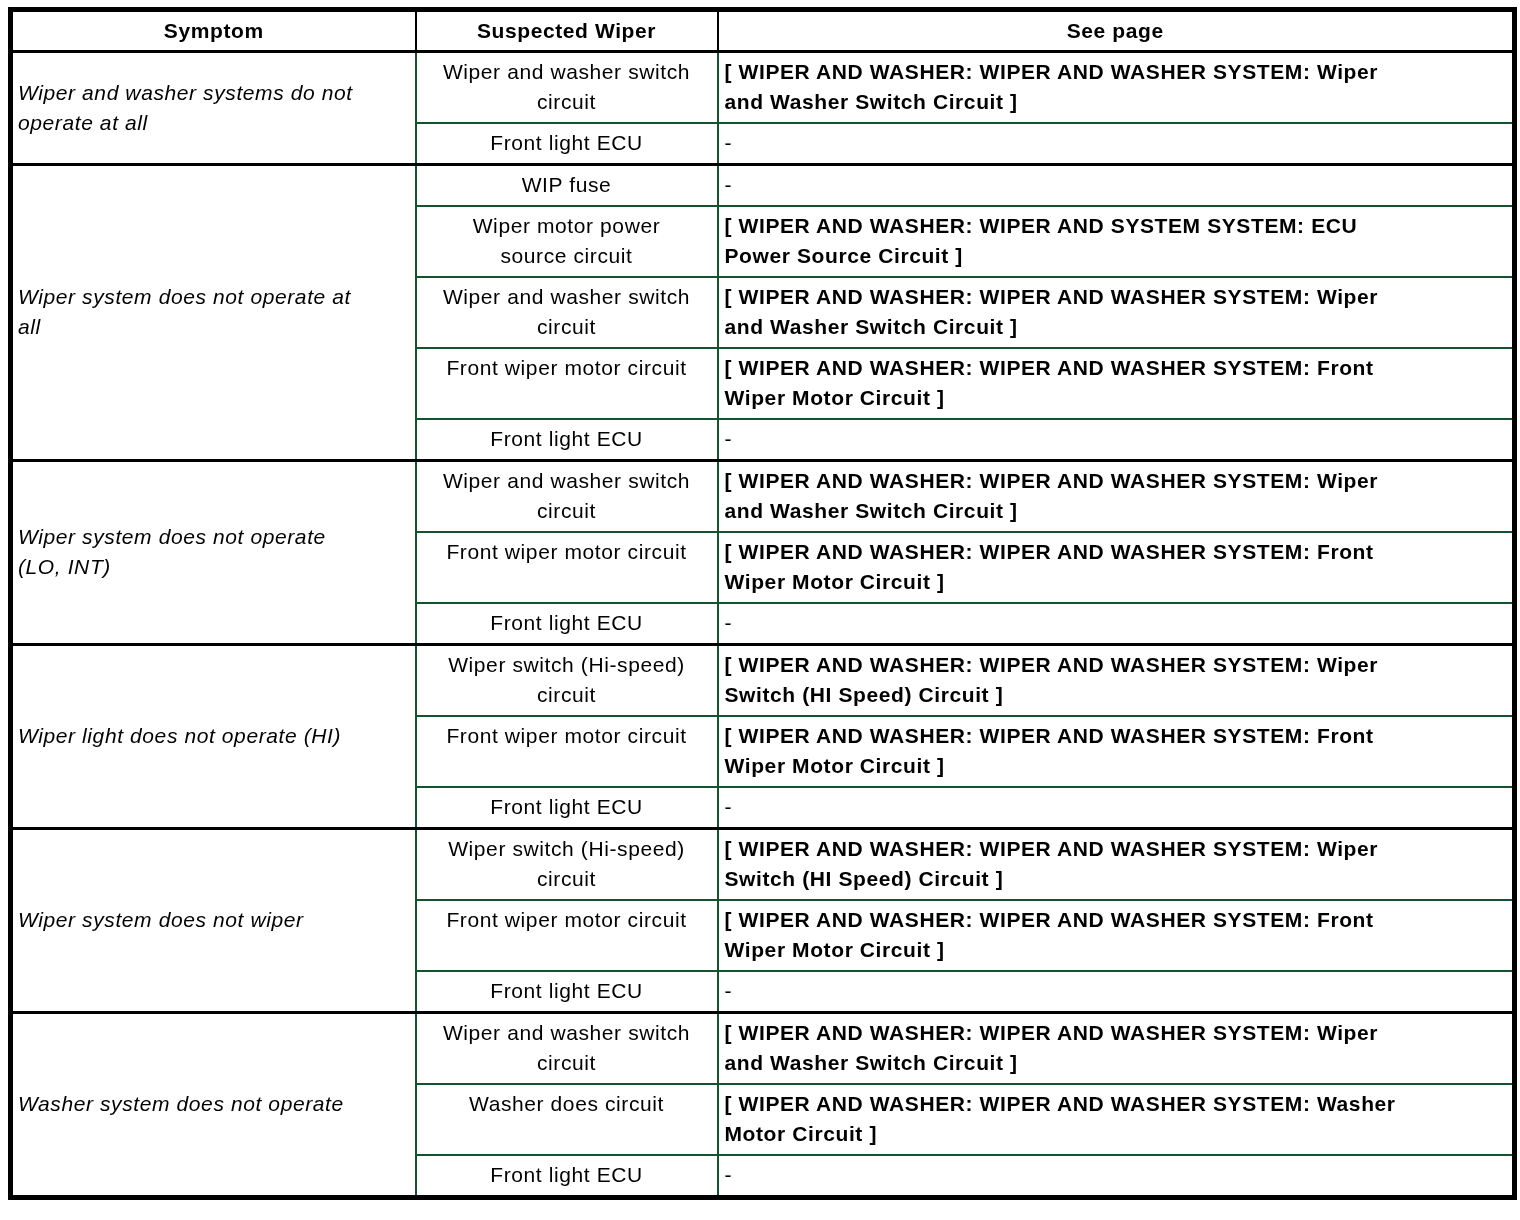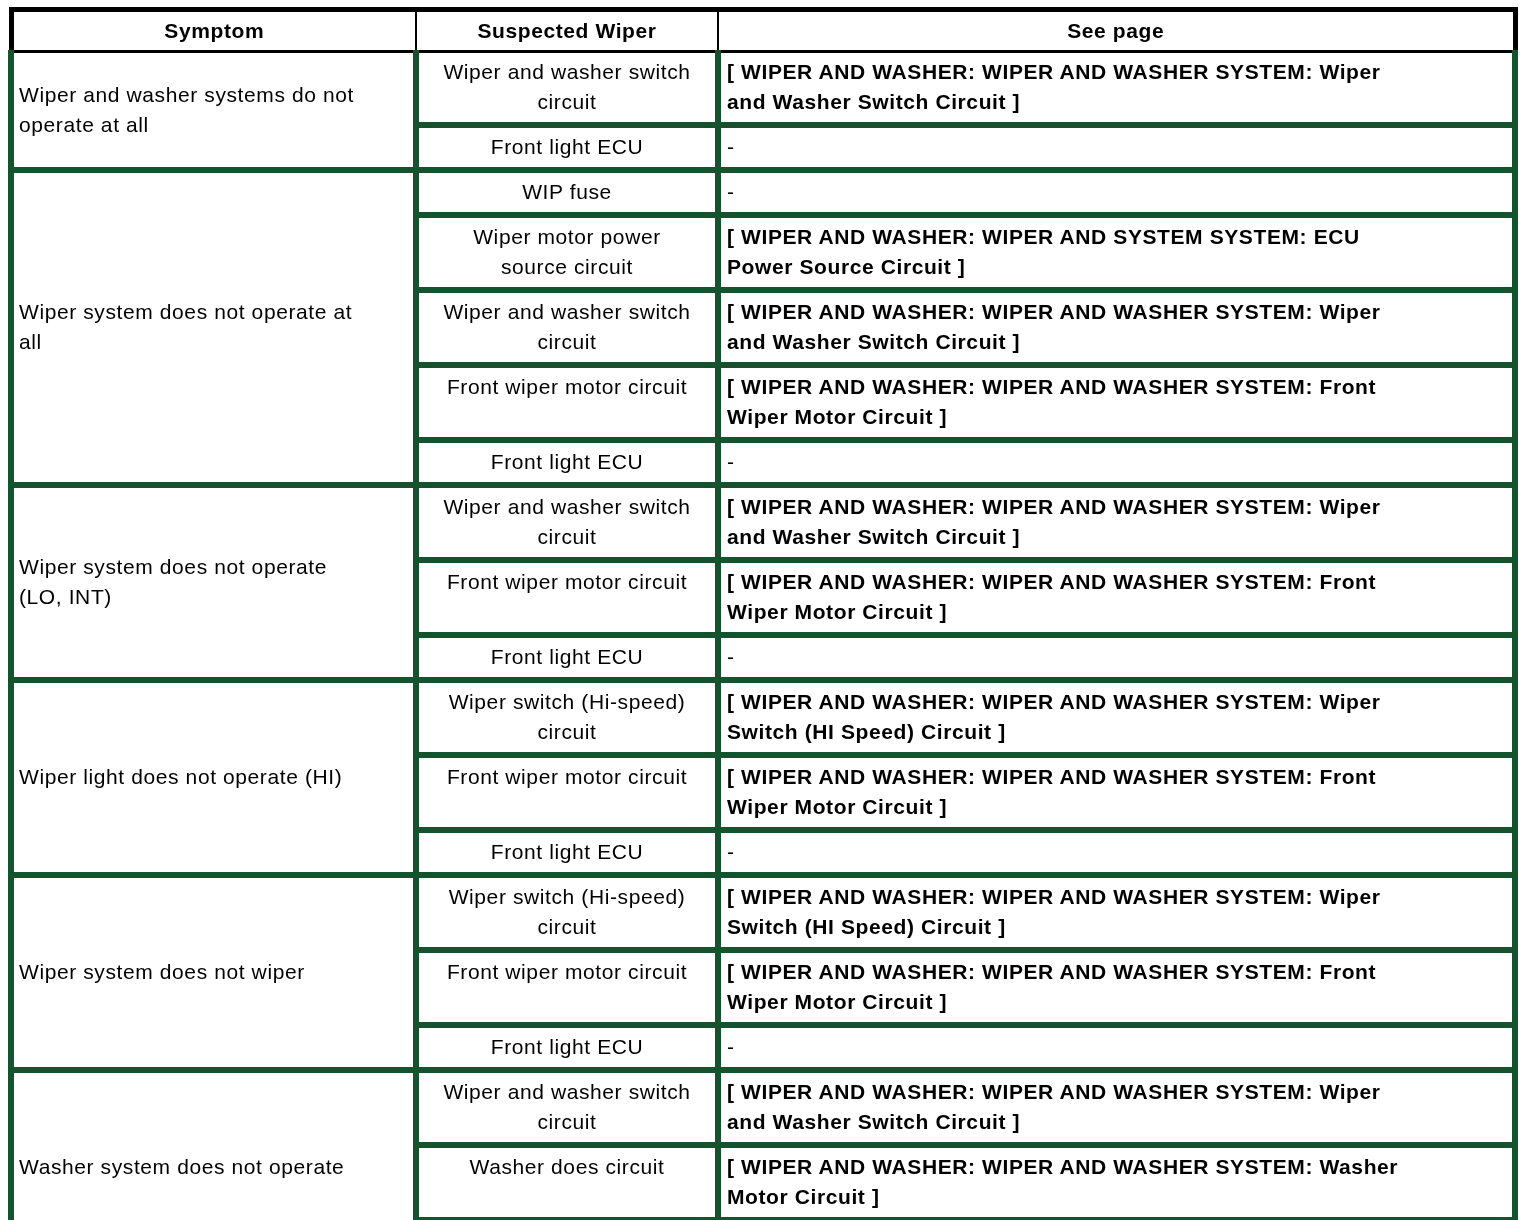--- a/index.html
+++ b/index.html
@@ -32,34 +32,35 @@
     font-size: 21px;
     font-weight: bold;
     line-height: 30px;
     text-align: center;
     vertical-align: middle;
     padding: 4px 6px;
     letter-spacing: 0.6px;
     white-space: pre-line;
   }
   .doc-table td {
-    border: 6px solid #14532d;
+    border: 2px solid #14532d;
     font-size: 21px;
     line-height: 30px;
     letter-spacing: 0.6px;
     padding: 4px 6px 5px 6px;
     white-space: pre-line;
     overflow: hidden;
   }
   .doc-table tr.section-start td { border-top: 3px solid #000000; }
 
   td.col-symptom {
     vertical-align: middle;
     text-align: left;
     padding-left: 5px;
+    font-style: italic;
   }
   td.col-area {
     vertical-align: top;
     text-align: center;
   }
   td.col-page {
     vertical-align: top;
     text-align: left;
     font-weight: bold;
   }

